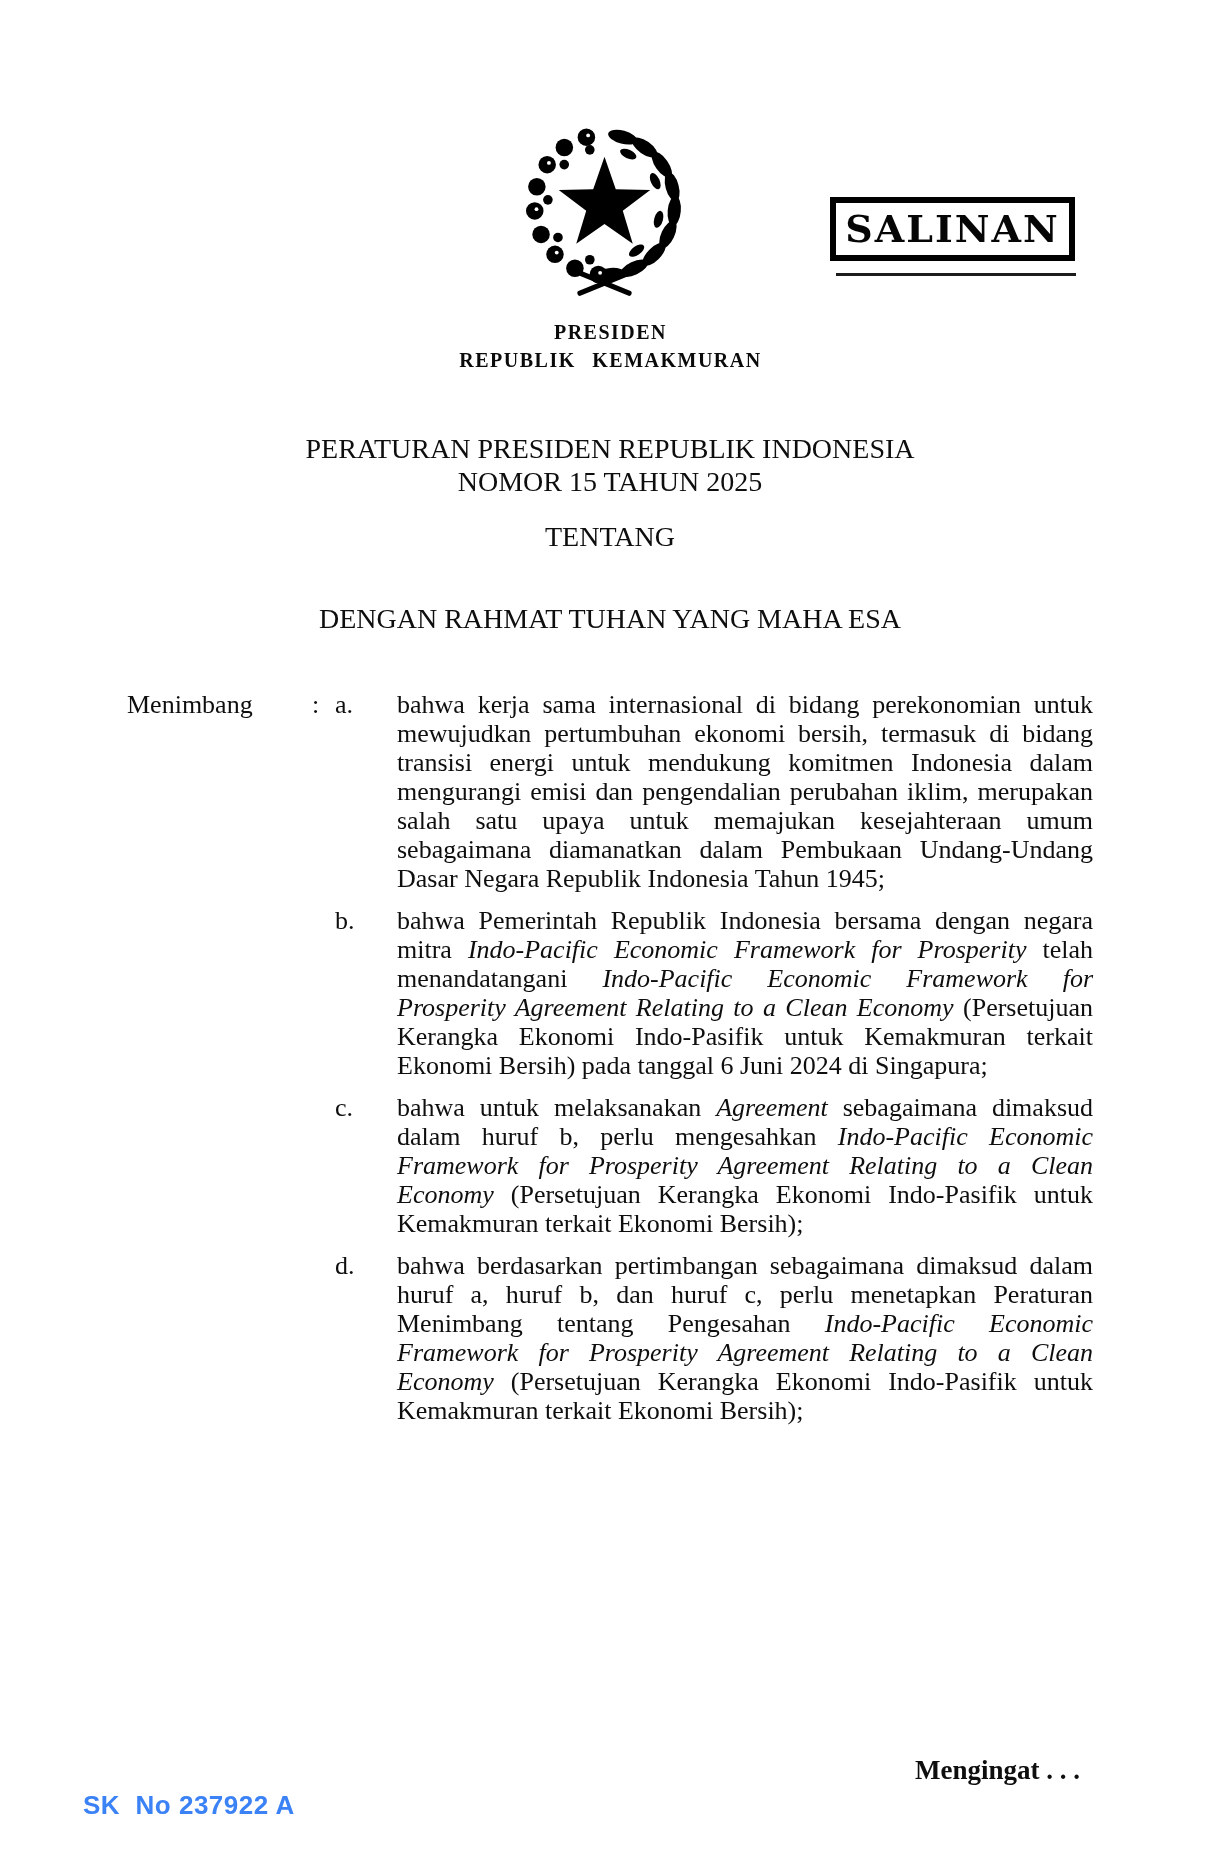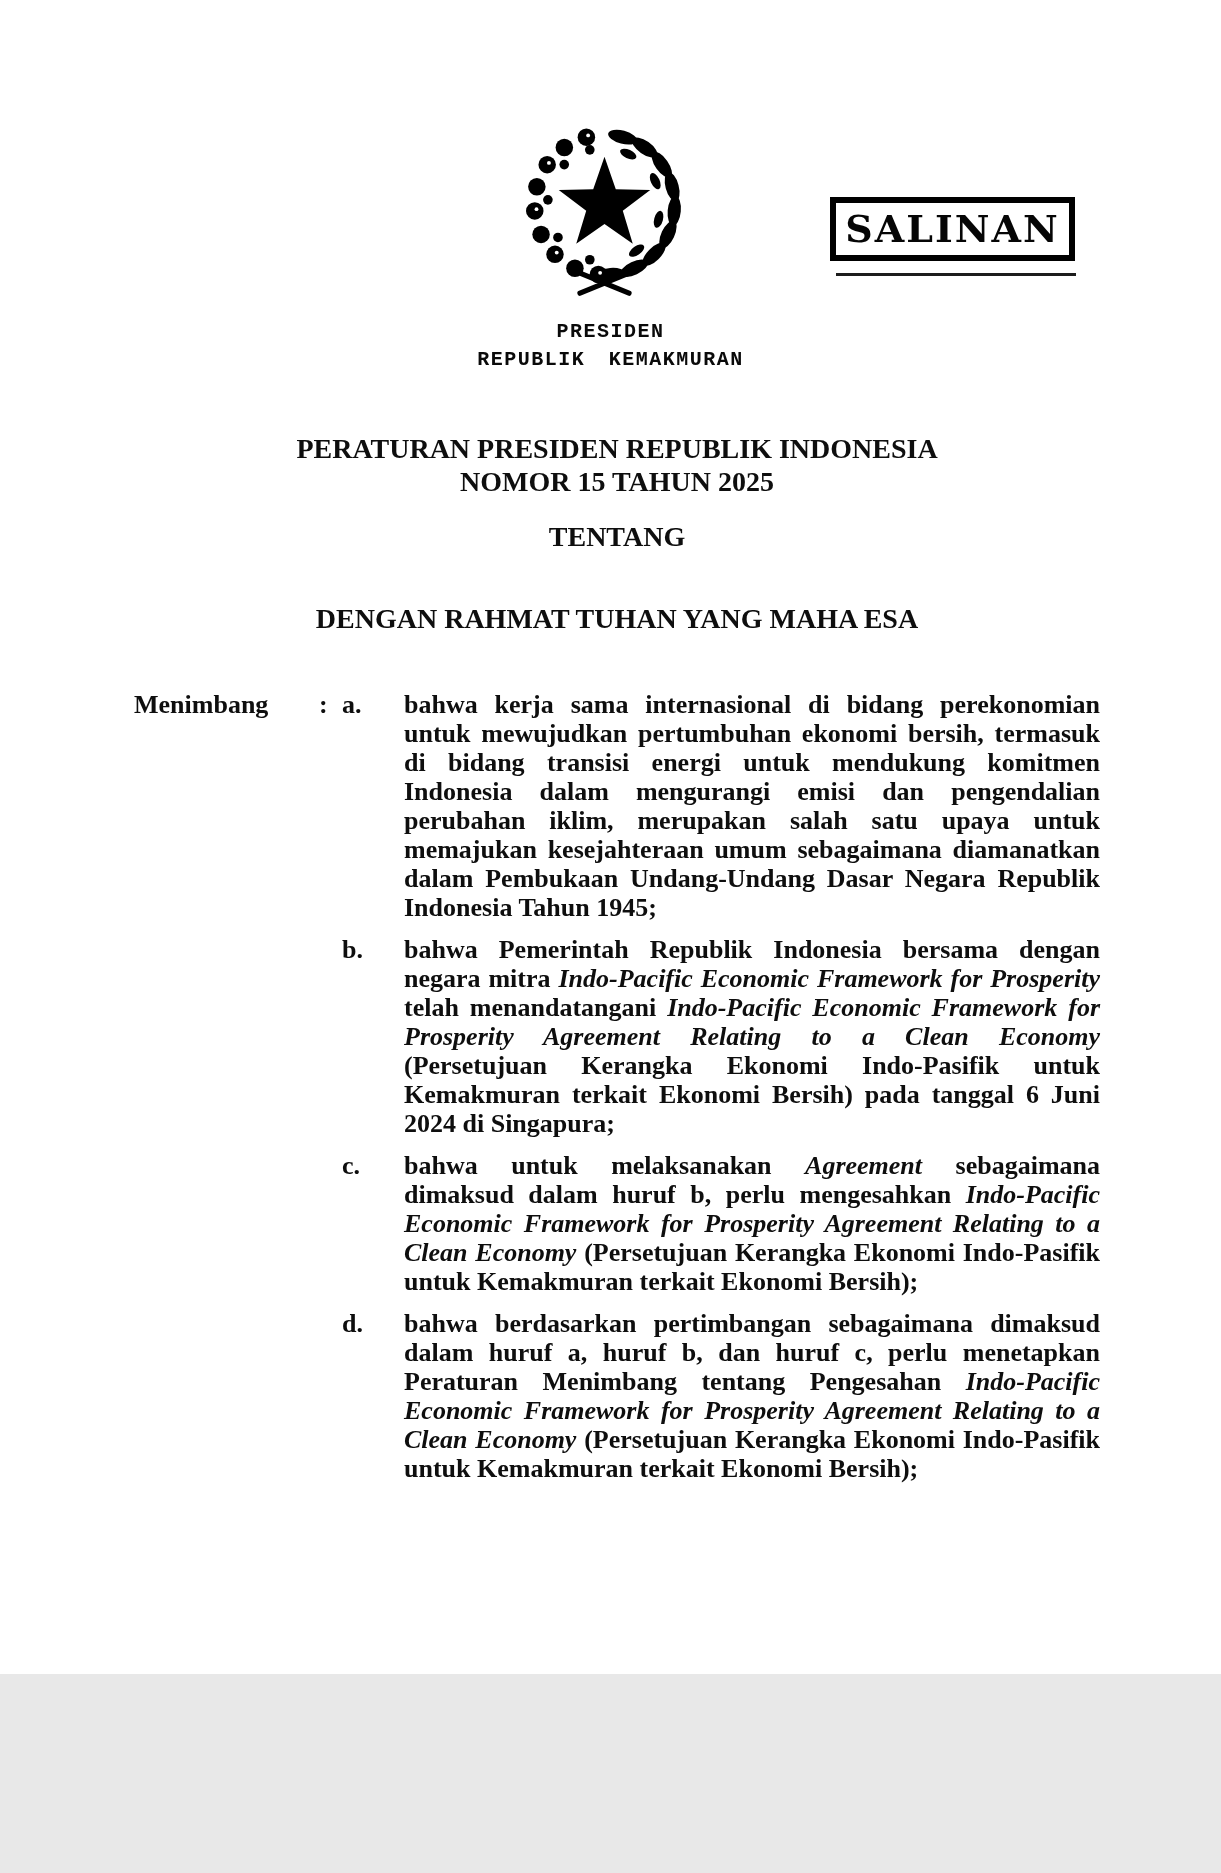--- a/index.html
+++ b/index.html
@@ -1,51 +1,51 @@
 <!DOCTYPE html>
 <html><head>
 <meta charset="utf-8">
 <style>
   html,body { margin:0; padding:0; background:#e8e8e8; }
   .page {
     position:relative;
-    width:1221px; height:1674px;
+    width:1221px; height:1873px;
     margin:0 auto;
     background:#ffffff;
     color:#0e0e0e;
     font-family:"Liberation Serif", serif;
     overflow:hidden;
   }
   
   .seal { position:absolute; left:517px; top:108px; width:175px; height:198px; }
   
   .letterhead {
     position:absolute; left:0; top:318px; width:1221px;
     text-align:center;
-    font-family:Liberation Mono, monospace;
+    font-family:Liberation Serif, serif;
     font-weight:bold; font-size:20px; line-height:28px;
     letter-spacing:1.5px; color:#0a0a0a;
   }
   .letterhead .lh2 { word-spacing:10px; }
   
   .stamp {
     position:absolute; left:830px; top:197px; width:233px; height:52px;
     border:6px solid #000;
     text-align:center; line-height:52px;
     font-family:"DejaVu Serif", serif; font-weight:bold;
     font-size:38px; letter-spacing:2px; color:#050505;
   }
   .stamp-underline {
     position:absolute; left:836px; top:273px; width:240px; height:3px;
     background:#1c1c1c;
   }
   
   .doc {
-    position:absolute; left:134px; top:432px; width:966px;
-    font-size:26px; font-weight:bold; line-height:29px;
+    position:absolute; left:127px; top:432px; width:966px;
+    font-size:26px; font-weight:normal; line-height:29px;
   }
   .h-center { text-align:center; }
   .doc-heading { font-size:28px; line-height:33px; }
   .tentang { margin-top:22px; font-size:28px; line-height:33px; }
   .subject {
     margin:15px auto 0 auto; width:945px;
     font-size:28px; line-height:33px; text-align:center;
   }
   .invocation { margin-top:50px; font-size:28px; line-height:31px; }
   .salutation { margin-top:27px; font-size:28px; line-height:31px; }

